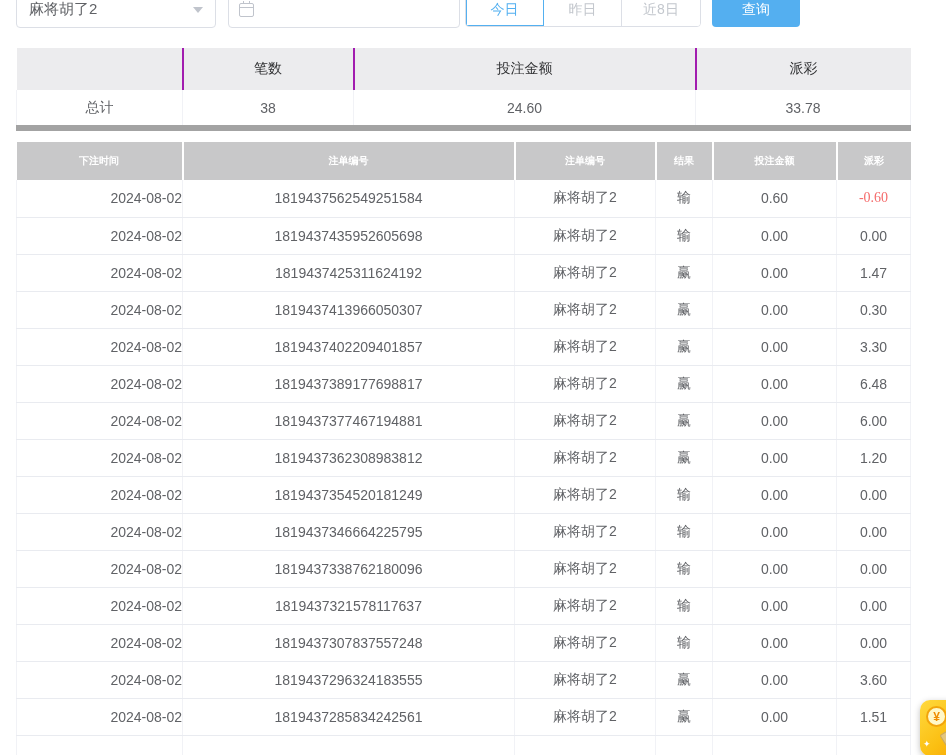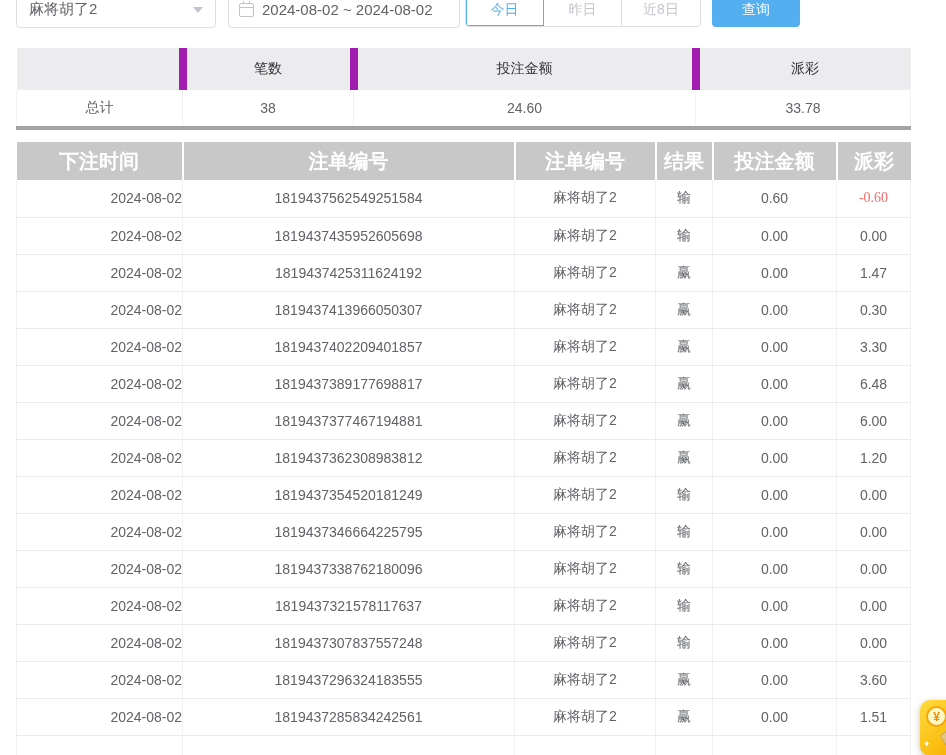--- a/index.html
+++ b/index.html
@@ -74,39 +74,39 @@
   }
 
   
   .summary-table {
     position: absolute; top: 48px; left: 16px; width: 894px;
     border-collapse: collapse; table-layout: fixed;
   }
   .summary-table th {
     background: #ececee; height: 42px;
     font-weight: normal; color: #303133; font-size: 14px;
-    text-align: center; border-right: 8px solid #a21caf; padding: 0;
+    text-align: center; border-right: 2px solid #a21caf; padding: 0;
   }
   .summary-table th:last-child { border-right: none; }
   .summary-table td {
     height: 38px; text-align: center;
     color: #606266; font-size: 14px; padding: 0;
-    border-bottom: 4px solid #a3a3a3;
+    border-bottom: 6px solid #a3a3a3;
     border-right: 1px solid #f1f2f6;
   }
   .summary-table td:first-child { border-left: 1px solid #f1f2f6; }
 
   
   .bet-table {
     position: absolute; top: 142px; left: 16px; width: 894px;
     border-collapse: collapse; table-layout: fixed;
   }
   .bet-table th {
     background: #c8c8c9; height: 38px;
-    font-weight: bold; color: #ffffff; font-size: 20px;
+    font-weight: bold; color: #ffffff; font-size: 10px;
     text-align: center; border-right: 2px solid #fff; padding: 0;
   }
   .bet-table th:last-child { border-right: none; }
   .bet-table td {
     height: 37px; text-align: center;
     color: #606266; font-size: 14px; padding: 0;
     border-bottom: 1px solid #e9ebf0;
     border-right: 1px solid #f1f2f6;
     white-space: nowrap; overflow: hidden;
   }
@@ -142,21 +142,20 @@
 
 <div class="toolbar">
 
   <div class="select-box">
     <span>麻将胡了2</span>
     <span class="caret-down"></span>
   </div>
 
   <div class="date-box">
     <span class="cal-icon"></span>
-    <span>2024-08-02 ~ 2024-08-02</span>
   </div>
 
   <div class="btn-group">
     <div class="seg active">今日</div>
     <div class="seg">昨日</div>
     <div class="seg">近8日</div>
   </div>
 
   <button class="query-btn">查询</button>
 </div>

